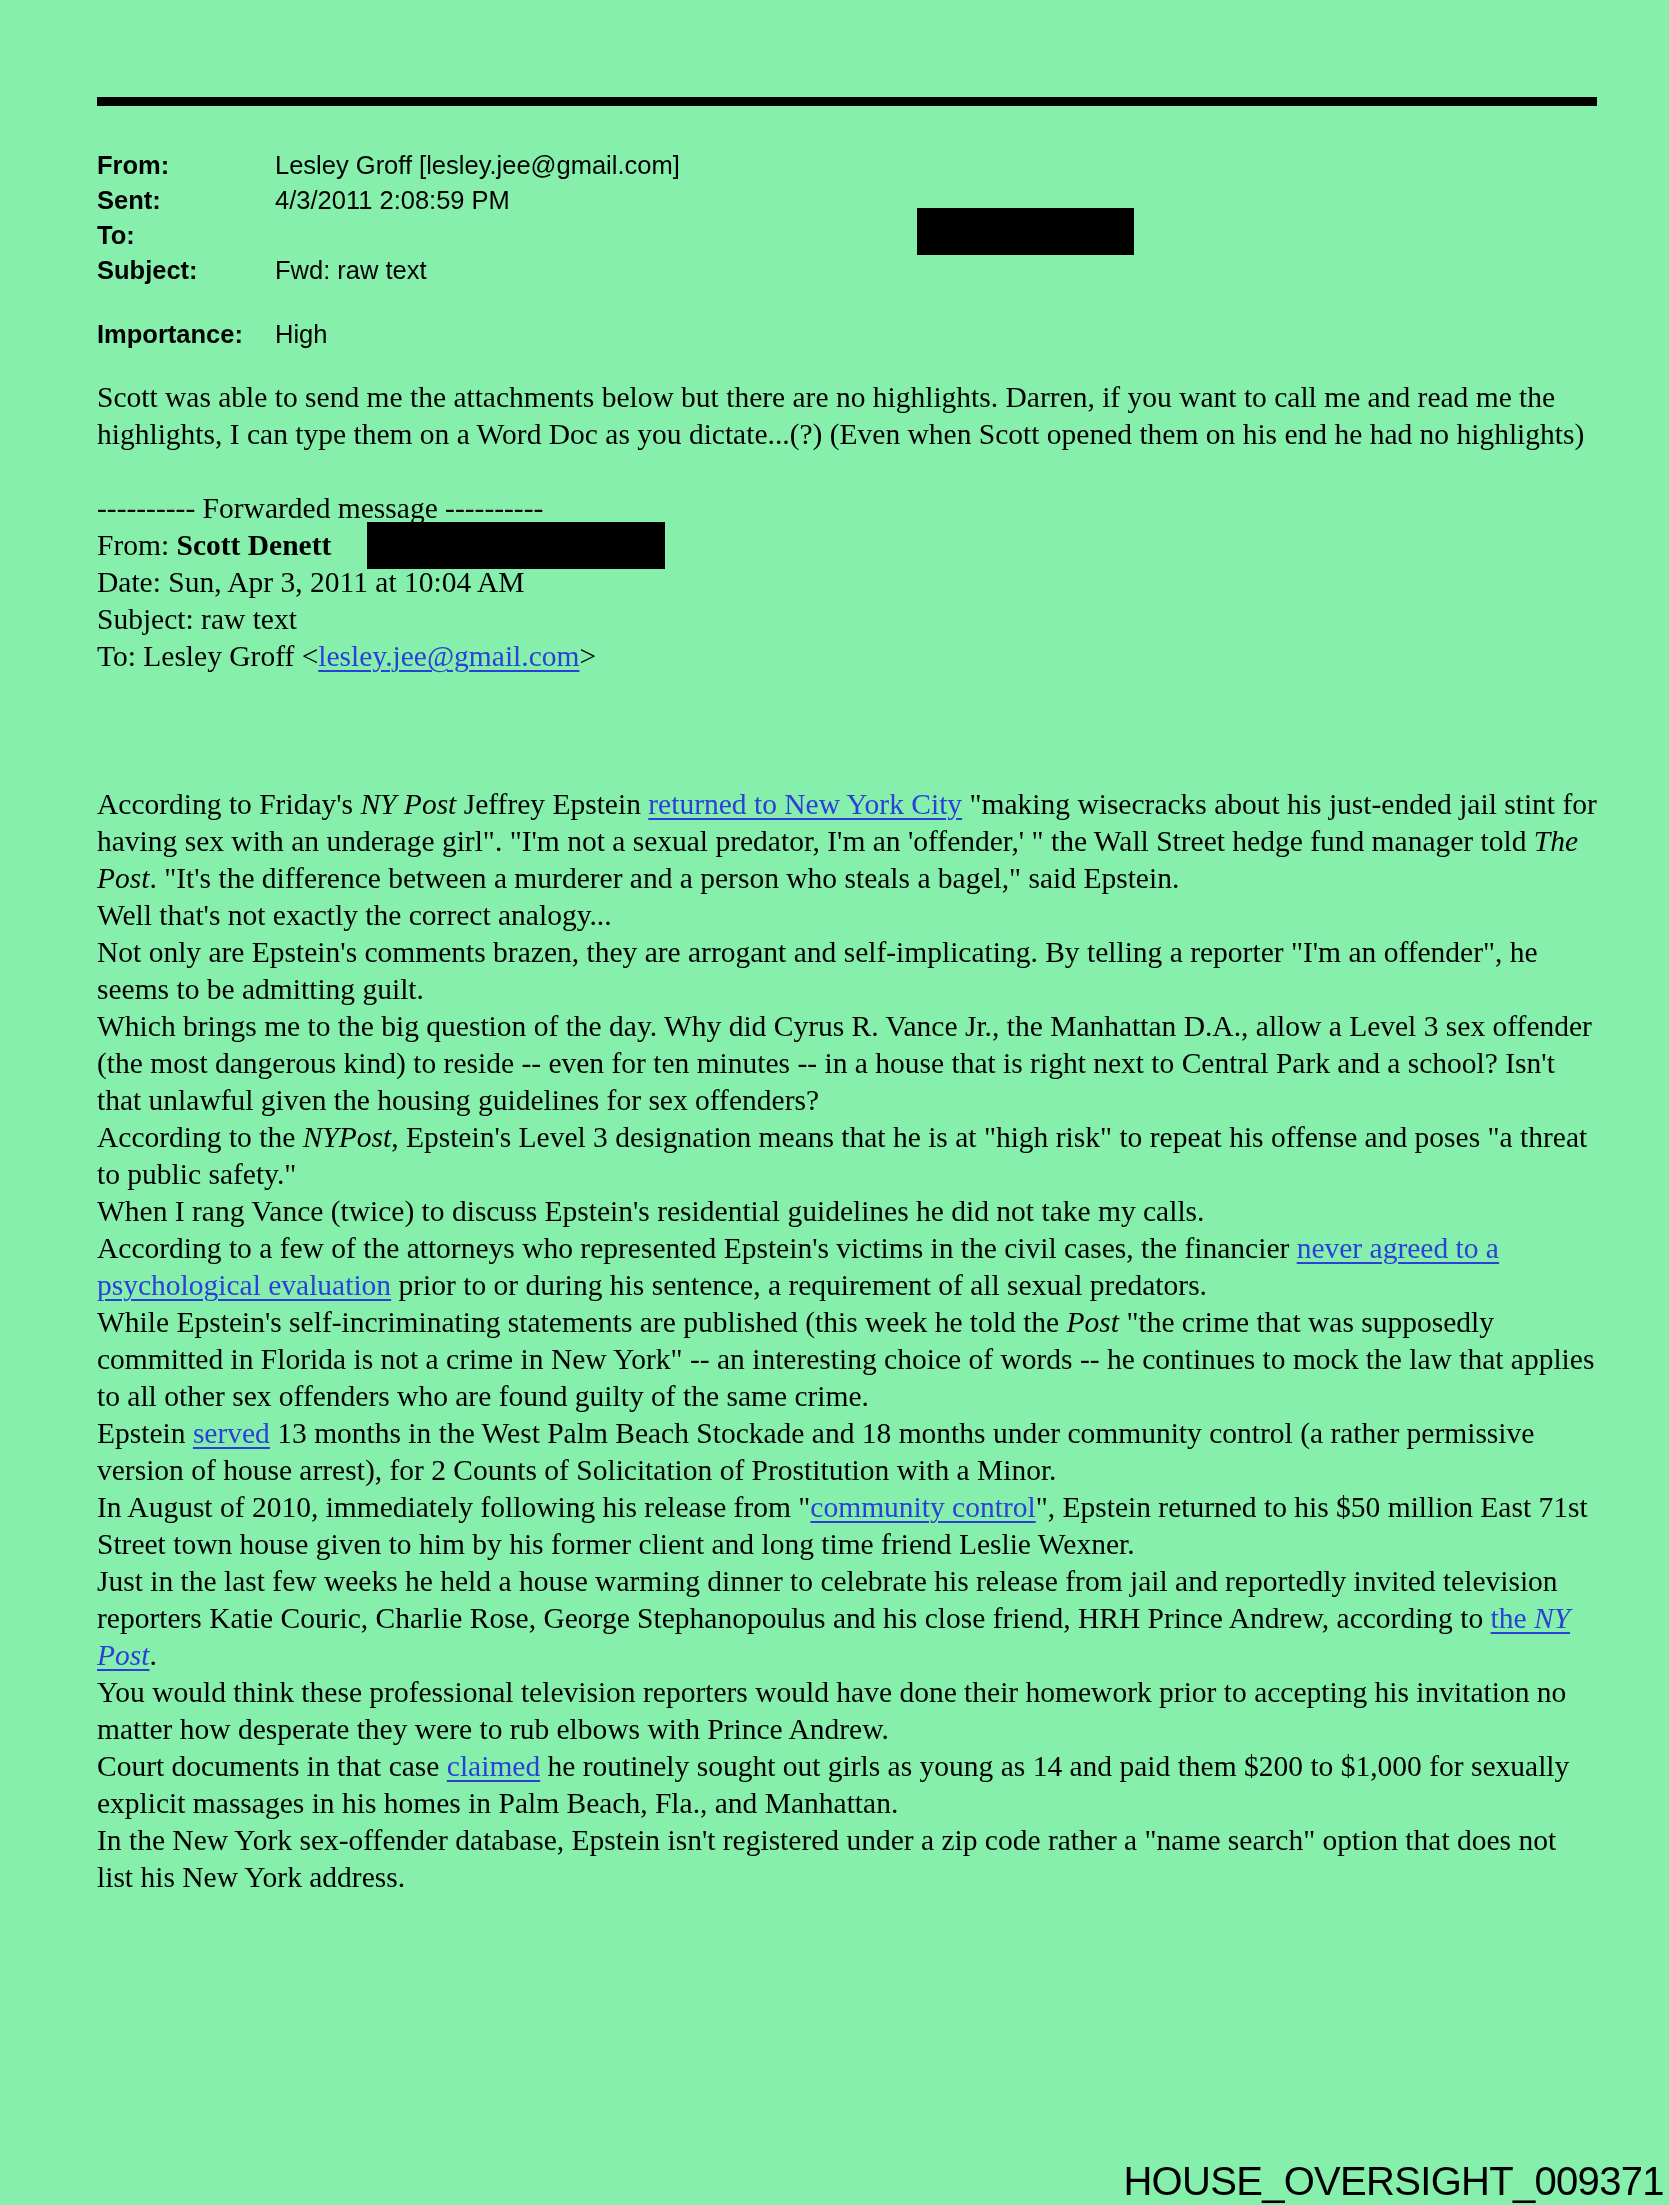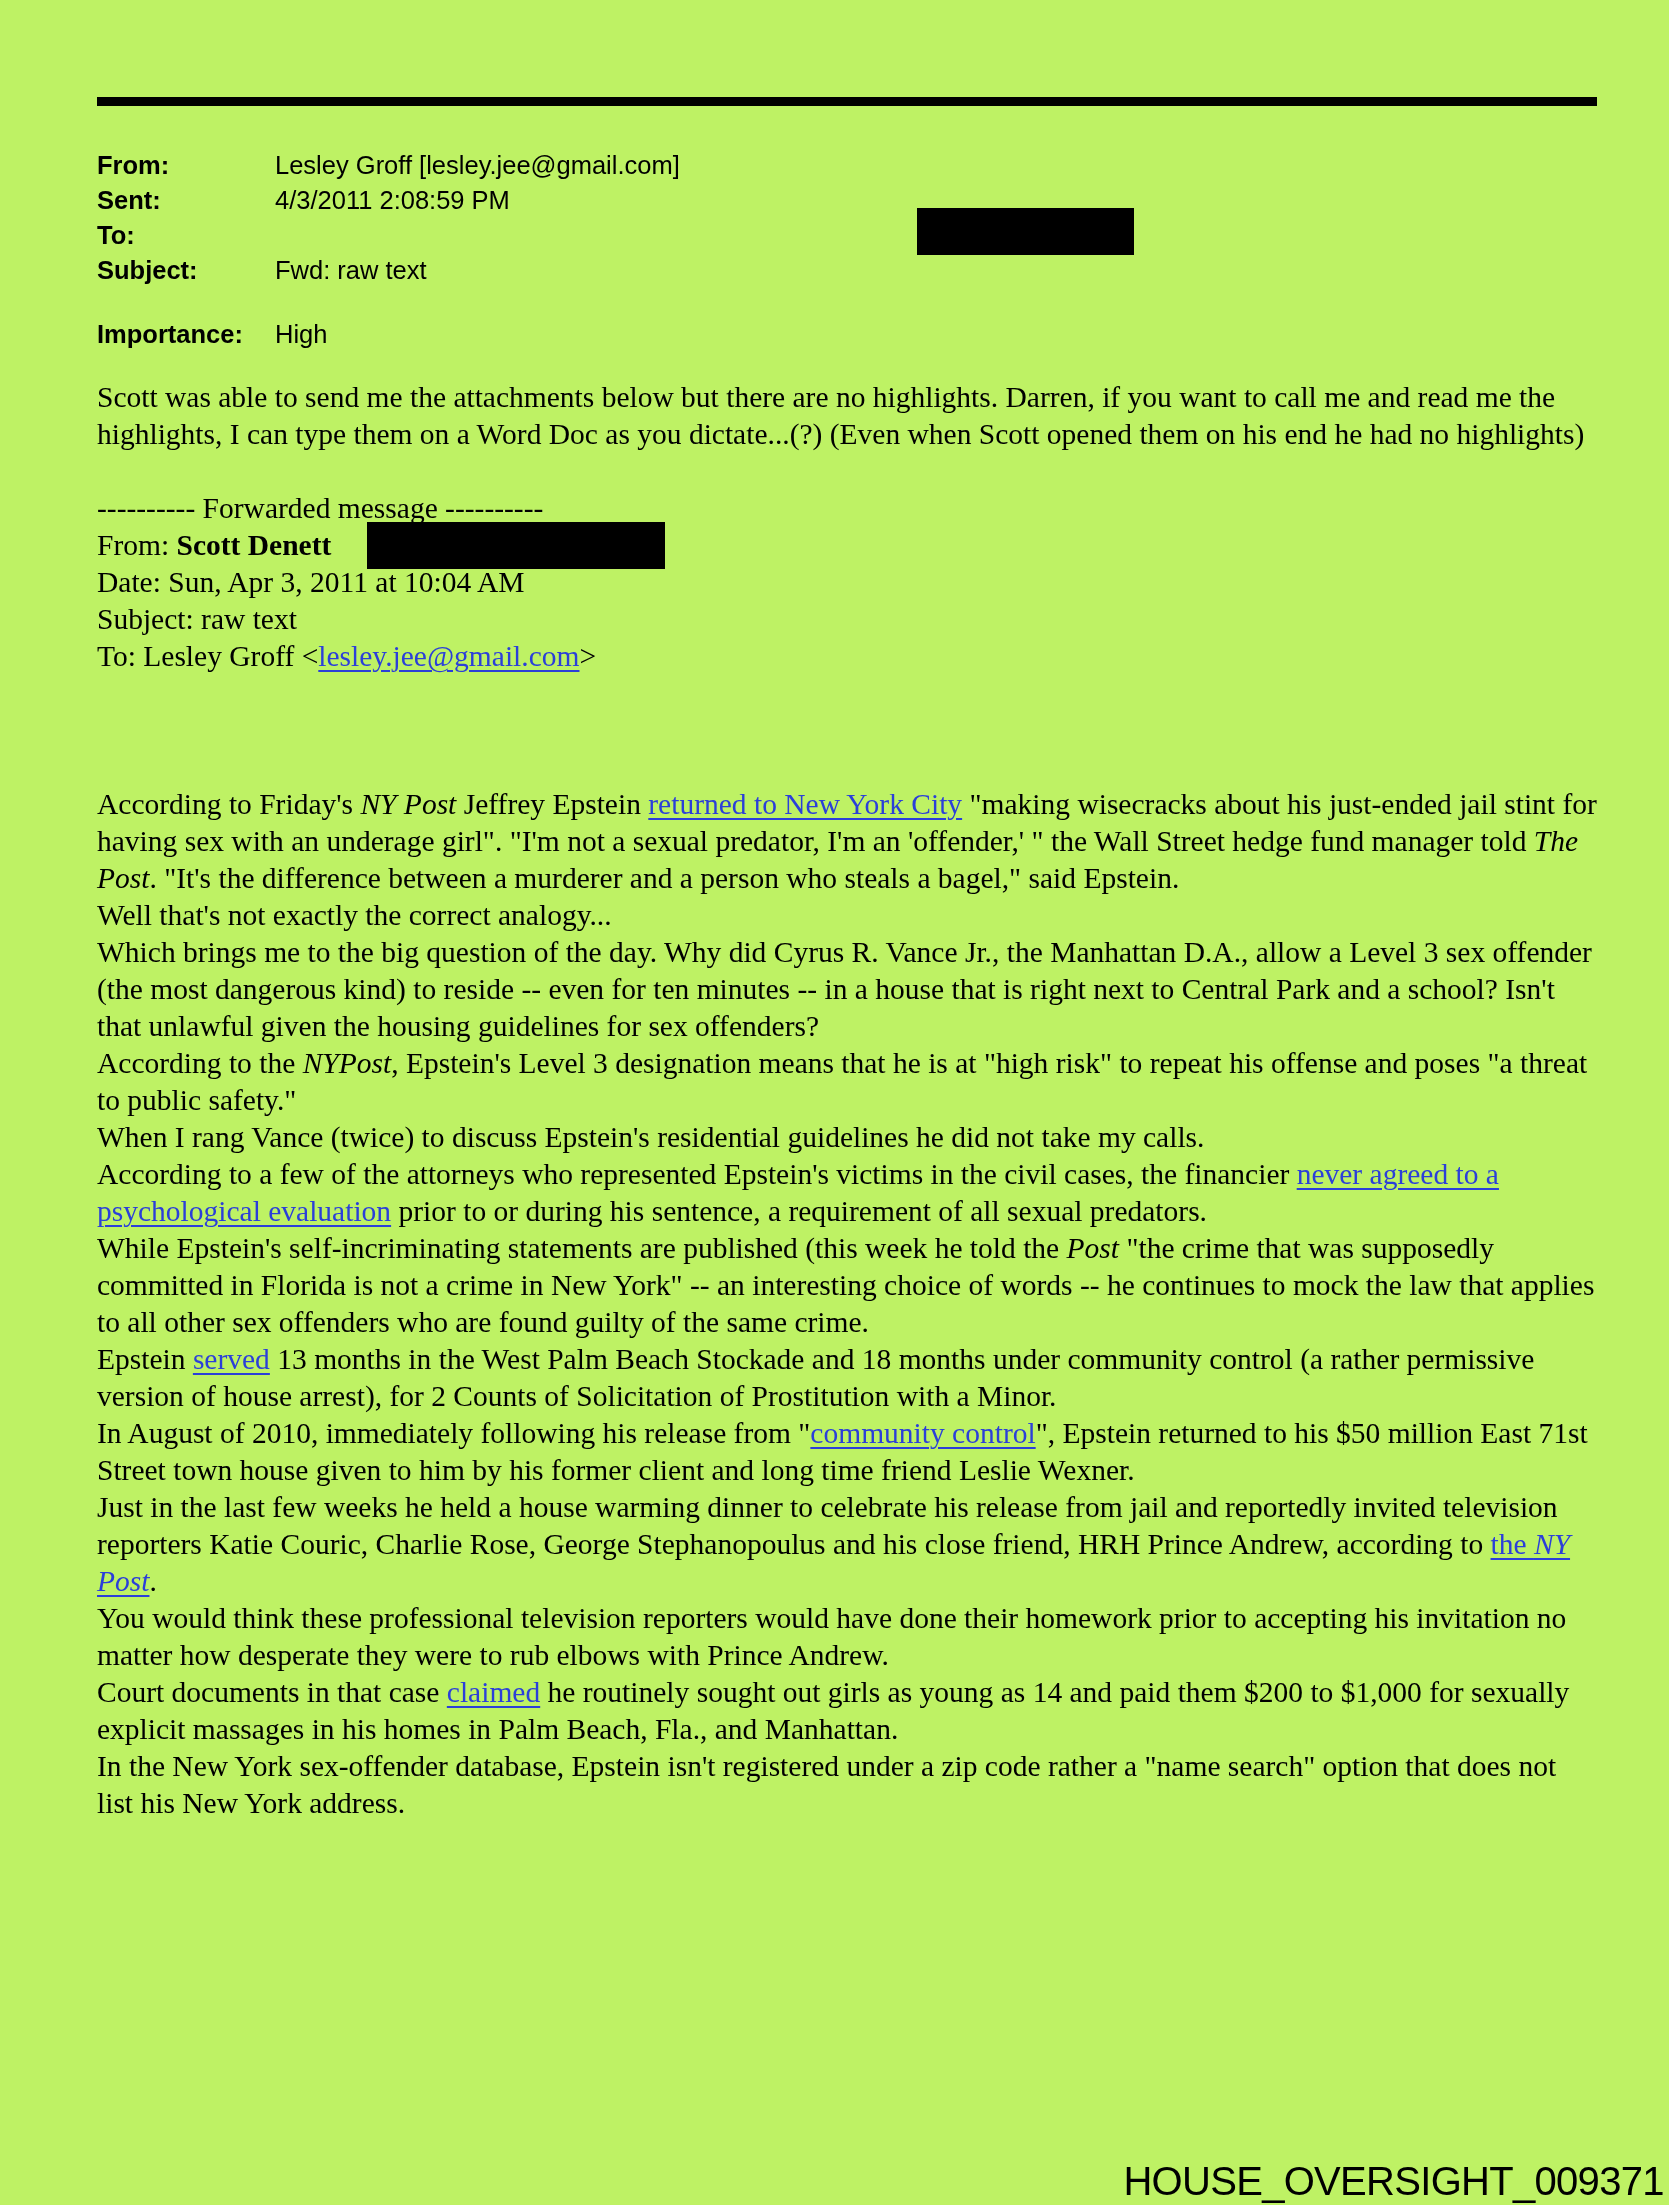--- a/index.html
+++ b/index.html
@@ -1,20 +1,20 @@
 <!DOCTYPE html>
 <html style="font-size:10.5px"><head>
 <meta charset="utf-8">
 <style>
   html, body { margin: 0; padding: 0; background: #ffffff; }
   .page {
     position: relative;
     width: 1669px;
     height: 2205px;
-    background: #bef264;
+    background: #86efac;
     color: #000000;
     overflow: hidden;
   }
   .content {
     position: absolute;
     left: 97px;
     top: 0;
     width: 1500px;
   }
   .topbar {
@@ -118,20 +118,21 @@
       <div class="fwd-line">Date: Sun, Apr 3, 2011 at 10:04 AM</div>
       <div class="fwd-line">Subject: raw text</div>
       <div class="fwd-line">
         <span>To: Lesley Groff &lt;</span><a href="#" class="doc-link">lesley.jee@gmail.com</a><span>&gt;</span>
       </div>
     </div>
 
     <div class="serif bodytext">
         <div class="para"><span>According to Friday's </span><span class="i">NY Post</span><span> Jeffrey Epstein </span><a href="#" class="doc-link">returned to New York City</a><span> "making wisecracks about his just-ended jail stint for having sex with an underage girl". "I'm not a sexual predator, I'm an 'offender,' " the Wall Street hedge fund manager told </span><span class="i">The Post</span><span>. "It's the difference between a murderer and a person who steals a bagel," said Epstein.</span></div>
         <div class="para"><span>Well that's not exactly the correct analogy...</span></div>
+        <div class="para"><span>Not only are Epstein's comments brazen, they are arrogant and self-implicating. By telling a reporter "I'm an offender", he seems to be admitting guilt.</span></div>
         <div class="para"><span>Which brings me to the big question of the day. Why did Cyrus R. Vance Jr., the Manhattan D.A., allow a Level 3 sex offender (the most dangerous kind) to reside -- even for ten minutes -- in a house that is right next to Central Park and a school? Isn't that unlawful given the housing guidelines for sex offenders?</span></div>
         <div class="para"><span>According to the </span><span class="i">NYPost</span><span>, Epstein's Level 3 designation means that he is at "high risk" to repeat his offense and poses "a threat to public safety."</span></div>
         <div class="para"><span>When I rang Vance (twice) to discuss Epstein's residential guidelines he did not take my calls.</span></div>
         <div class="para"><span>According to a few of the attorneys who represented Epstein's victims in the civil cases, the financier </span><a href="#" class="doc-link">never agreed to a psychological evaluation</a><span> prior to or during his sentence, a requirement of all sexual predators.</span></div>
         <div class="para"><span>While Epstein's self-incriminating statements are published (this week he told the </span><span class="i">Post</span><span> "the crime that was supposedly committed in Florida is not a crime in New York" -- an interesting choice of words -- he continues to mock the law that applies to all other sex offenders who are found guilty of the same crime.</span></div>
         <div class="para"><span>Epstein </span><a href="#" class="doc-link">served</a><span> 13 months in the West Palm Beach Stockade and 18 months under community control (a rather permissive version of house arrest), for 2 Counts of Solicitation of Prostitution with a Minor.</span></div>
         <div class="para"><span>In August of 2010, immediately following his release from "</span><a href="#" class="doc-link">community control</a><span>", Epstein returned to his $50 million East 71st Street town house given to him by his former client and long time friend Leslie Wexner.</span></div>
         <div class="para"><span>Just in the last few weeks he held a house warming dinner to celebrate his release from jail and reportedly invited television reporters Katie Couric, Charlie Rose, George Stephanopoulus and his close friend, HRH Prince Andrew, according to </span><a href="#" class="doc-link">the </a><a href="#" class="doc-link i">NY Post</a><span>.</span></div>
         <div class="para"><span>You would think these professional television reporters would have done their homework prior to accepting his invitation no matter how desperate they were to rub elbows with Prince Andrew.</span></div>
         <div class="para"><span>Court documents in that case </span><a href="#" class="doc-link">claimed</a><span> he routinely sought out girls as young as 14 and paid them $200 to $1,000 for sexually explicit massages in his homes in Palm Beach, Fla., and Manhattan.</span></div>

